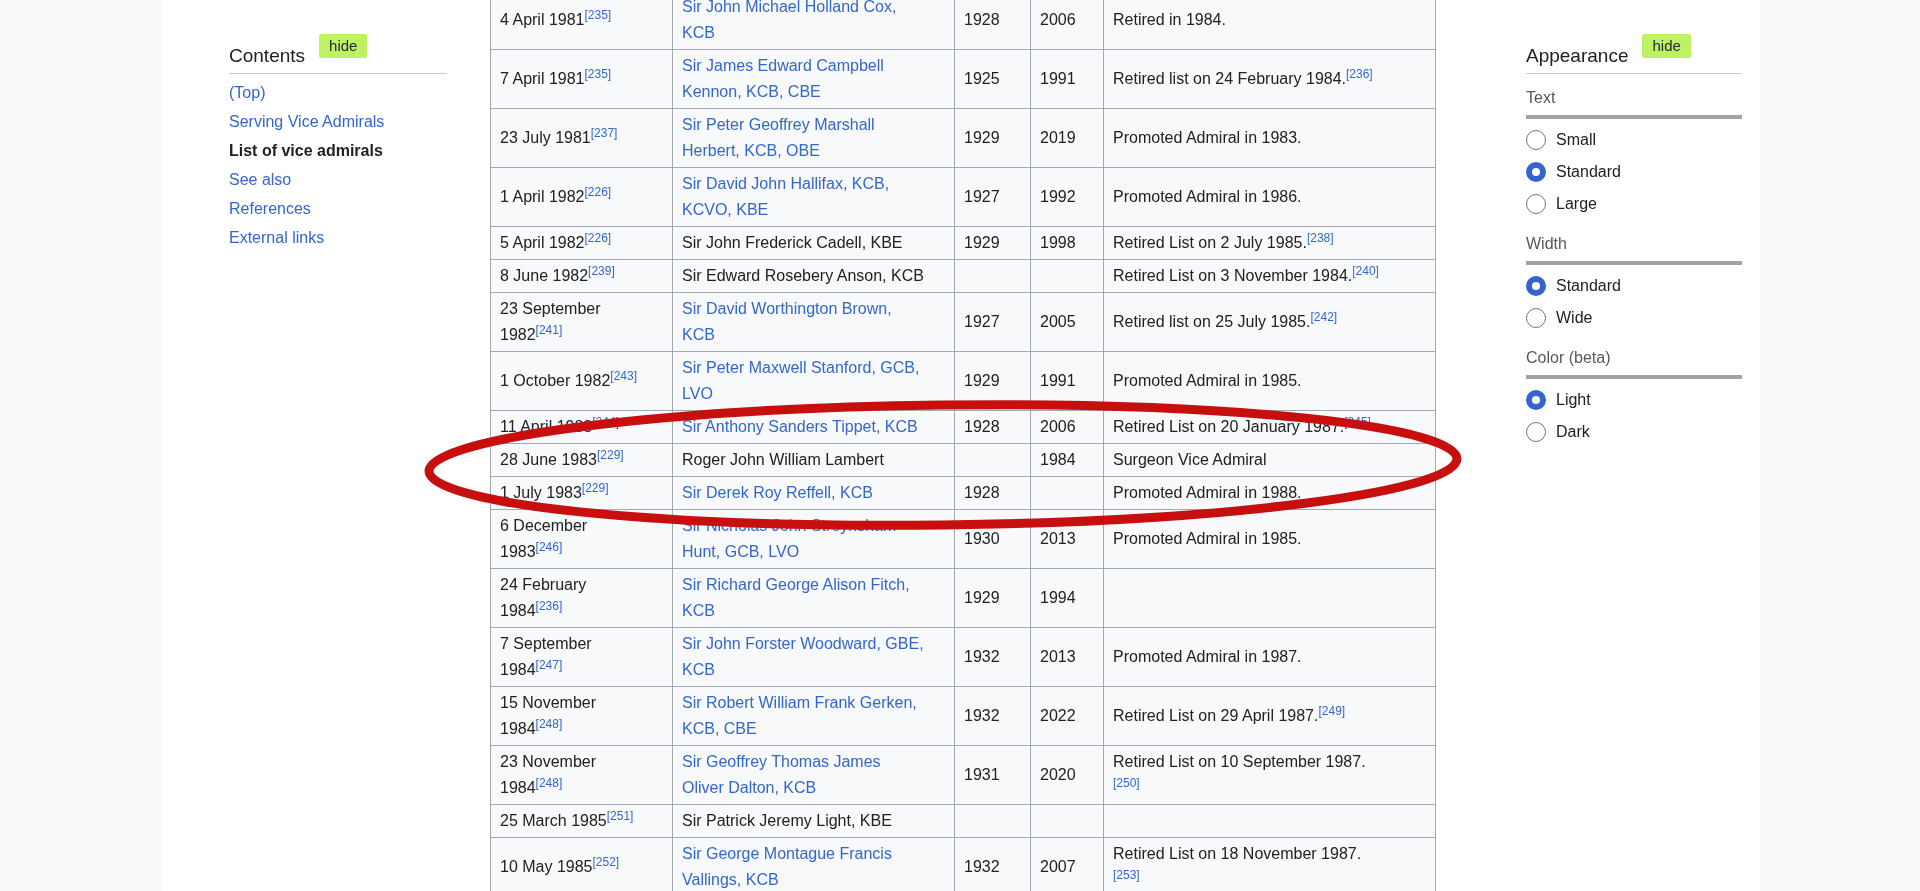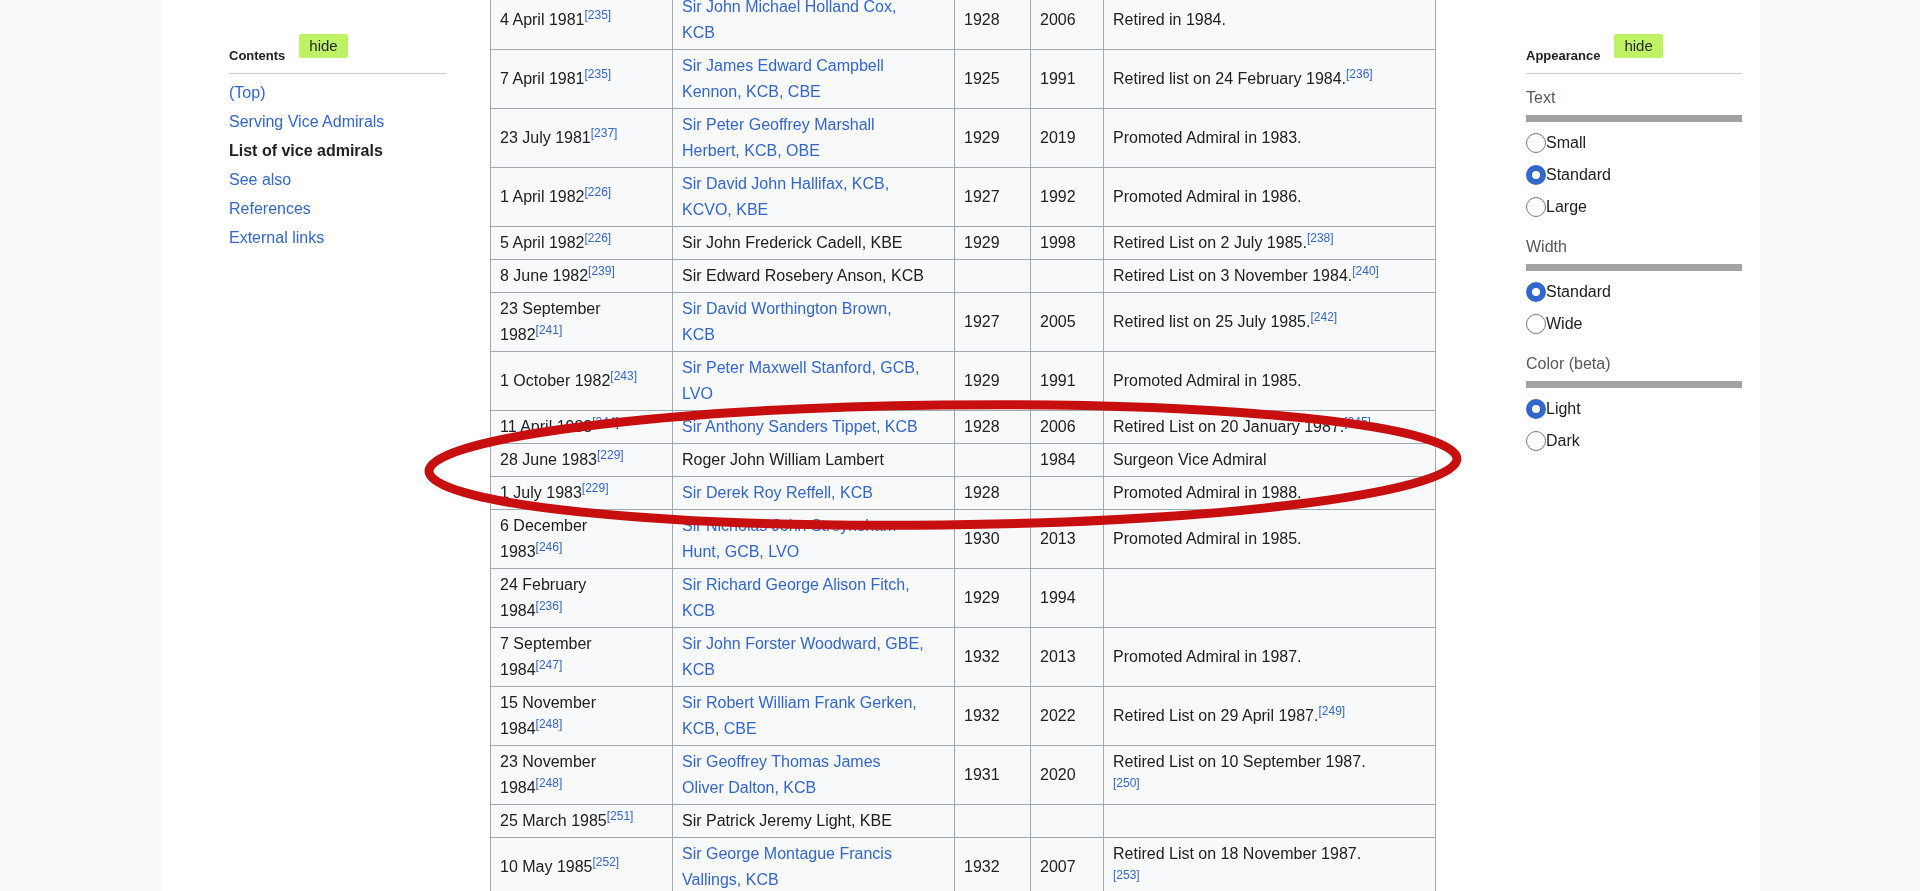--- a/index.html
+++ b/index.html
@@ -8,21 +8,21 @@
     width:1920px; height:891px; overflow:hidden; position:relative;
     background:#ffffff; font-family:"Liberation Sans", sans-serif; color:#202122;
   }
   .band { position:absolute; top:0; height:891px; background:#f8f9fa; }
   .band-left  { left:0; width:162px; }
   .band-right { left:1760px; width:160px; }
 
   
   .toc { position:absolute; left:229px; top:25px; width:218px; }
   .panel-head { display:flex; align-items:center; }
-  .panel-title { font-size:13px; font-weight:bold; color:#202122; line-height:22px;margin-top:20px; }
+  .panel-title { font-size:19px; font-weight:normal; color:#202122; line-height:22px;margin-top:20px; }
   .hide-btn {
     margin-left:14px; font-size:15px; line-height:16px; color:#27292d;
     background:#bef264; border-radius:2px; padding:4px 10px; cursor:pointer;
   }
   .panel-divider { border-bottom:1px solid #c8ccd1; margin-top:6px; }
   .toc-items { margin-top:5px; }
   .toc-item { margin-top:9px; font-size:16px; line-height:20px; color:#3366cc; cursor:pointer; }
   .toc-item.active { color:#202122; font-weight:bold; cursor:default; }
 
   
@@ -40,30 +40,30 @@
   .lnk { color:#3366cc; cursor:pointer; }
   sup.ref {
     color:#3366cc; font-size:12px; line-height:0; vertical-align:super; cursor:pointer;
     white-space:nowrap;
   }
 
   
   .appearance { position:absolute; left:1526px; top:25px; width:216px; }
   .app-section-label {
     margin-top:14px; font-size:16px; line-height:20px; color:#54595d;
-    padding-bottom:7px; border-bottom:7px solid #a3a3a3;
+    padding-bottom:7px; border-bottom:4px solid #a3a3a3;
   }
   .app-options { padding-top:5px; }
   .app-option { display:flex; align-items:center; height:32px; cursor:pointer; }
   .radio {
     width:20px; height:20px; border-radius:50%; background:#fff;
     border:1px solid #72777d; flex:0 0 auto;
   }
   .radio.sel { border:6px solid #3366cc; }
-  .app-option-label { font-size:16px; color:#202122; line-height:20px; }
+  .app-option-label { margin-left:10px; font-size:16px; color:#202122; line-height:20px; }
 
   
   svg.annotation { position:absolute; left:0; top:0; pointer-events:none; z-index:50; }
 </style>
 </head>
 <body>
 
 <div class="band band-left"></div>
 <div class="band band-right"></div>
 

